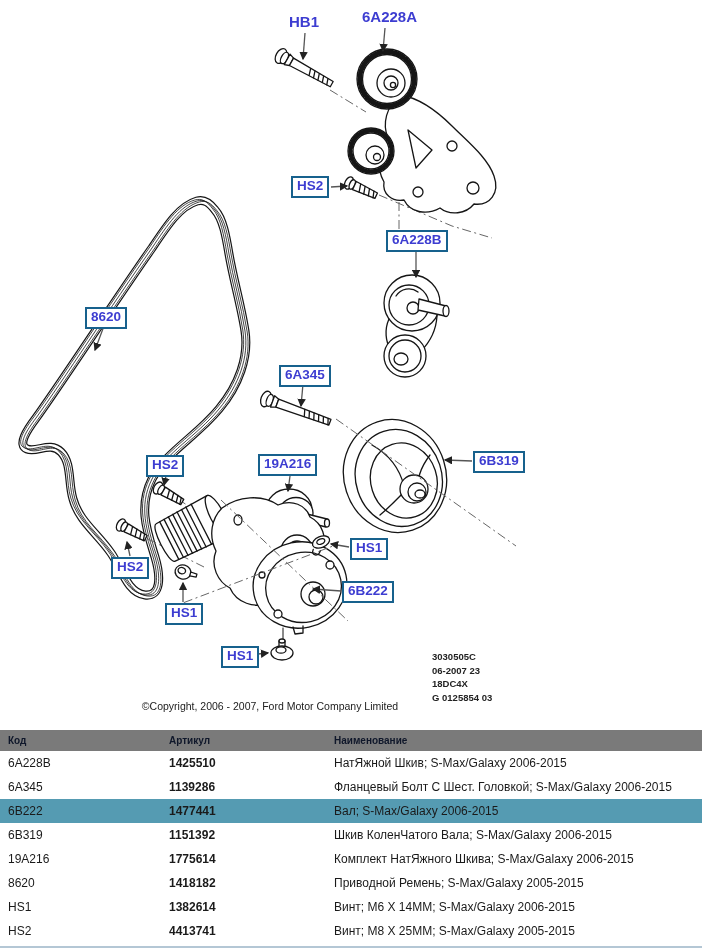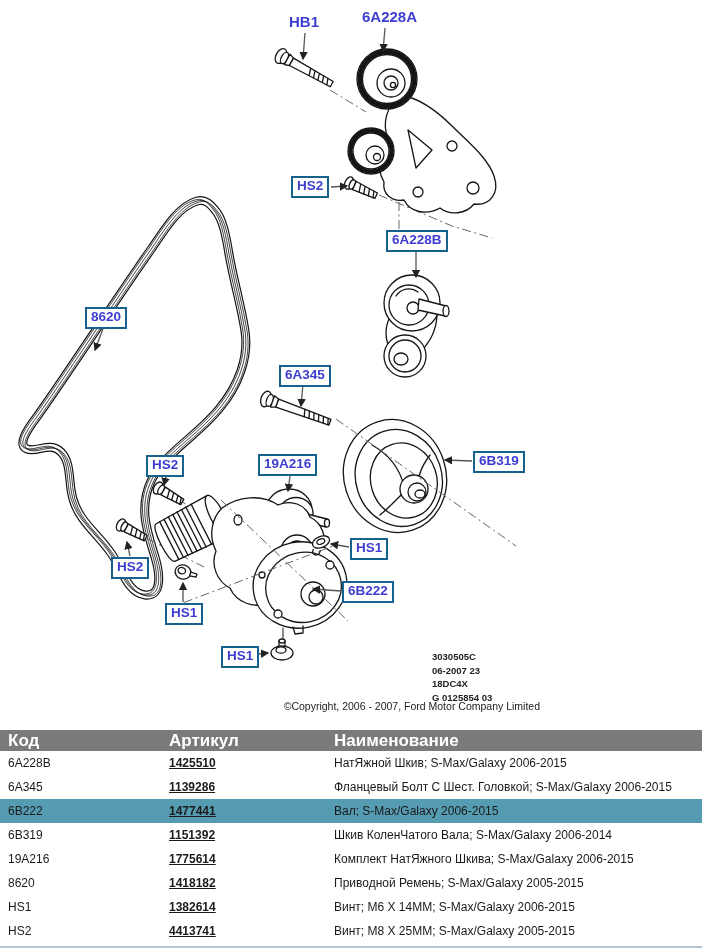--- a/index.html
+++ b/index.html
@@ -9,48 +9,48 @@
   
   .diagram{position:absolute;left:0;top:0;width:702px;height:730px;}
   .diagram svg{position:absolute;left:0;top:0;}
   #labels-layer{position:absolute;left:0;top:0;width:616px;height:730px;pointer-events:none;}
   .plabel{position:absolute;font-weight:bold;font-size:15px;color:var(--lblue,#3d3dd1);
           white-space:nowrap;pointer-events:auto;line-height:1.1;}
   .plabel.boxed{font-size:13.5px;border:2px solid var(--lborder,#17618d);background:#fff;
           padding:1px 4px 2px 4px;}
   .refblock{position:absolute;left:432px;top:650px;width:120px;
           font-size:9.5px;line-height:13.5px;color:#222;font-weight:bold;}
-  .copyright{position:absolute;left:0px;top:700px;width:540px;text-align:right;
+  .copyright{position:absolute;left:0px;top:700px;width:540px;text-align:center;
           font-size:10.5px;color:#222;}
 
   
   .ln{stroke:#151515;stroke-width:1.3;fill:none;stroke-linecap:round;stroke-linejoin:round;}
   .wf{fill:#fff;}
   .nf{fill:none;}
   .thin{stroke:#151515;stroke-width:1;fill:none;}
   .ticks8{fill:none;stroke:#151515;stroke-width:5;stroke-dasharray:1.6 2.4;}
   .ticks6{fill:none;stroke:#151515;stroke-width:4.5;stroke-dasharray:1.5 2.2;}
   .dd{stroke:#666;stroke-width:1;fill:none;stroke-dasharray:9 3.5 2 3.5;}
   .ld{stroke:#555;stroke-width:1.3;fill:none;}
   .s9{stroke:#151515;stroke-width:9;fill:none;stroke-linejoin:round;}
   .s65w{stroke:#fff;stroke-width:6.6;fill:none;stroke-linejoin:round;}
   .s08{stroke:#151515;stroke-width:.8;fill:none;stroke-linejoin:round;}
 
   
   .ptable{position:absolute;left:0;top:730px;width:702px;border-bottom:2px solid var(--footline,#b4c7d5);
           padding-bottom:3px;background:#fff;}
   .thead{display:flex;height:21px;line-height:21px;background:var(--headbg,#7a7a7a);
-          color:#ffffff;font-weight:bold;font-size:17px;}
+          color:#0f172a;font-weight:bold;font-size:10px;}
   .trow{display:flex;height:24px;line-height:24px;font-size:12px;background:#fff;}
   .trow.hl{background:var(--hl,#559bb2);}
   .cell{overflow:hidden;white-space:nowrap;}
   .c1{width:149px;padding-left:8px;box-sizing:border-box;}
   .c2{width:165px;margin-left:20px;}
   .c3{flex:1;}
-  .b{font-weight:bold;text-decoration:underline;}
+  .b{font-weight:bold;}
 </style>
 </head>
 <body>
 
 <div class="stage">
 
   <div class="diagram">
     <svg width="702" height="730" viewBox="0 0 702 730">
       <defs>
         <marker id="arr" viewBox="0 0 10 10" refX="8.5" refY="5" markerWidth="6.5" markerHeight="6.5" orient="auto">
@@ -307,21 +307,21 @@
           <div class="cell c3">Фланцевый Болт С Шест. Головкой; S-Max/Galaxy 2006-2015</div>
         </div>
         <div class="trow hl">
           <div class="cell c1">6B222</div>
           <div class="cell c2 b">1477441</div>
           <div class="cell c3">Вал; S-Max/Galaxy 2006-2015</div>
         </div>
         <div class="trow">
           <div class="cell c1">6B319</div>
           <div class="cell c2 b">1151392</div>
-          <div class="cell c3">Шкив КоленЧатого Вала; S-Max/Galaxy 2006-2014</div>
+          <div class="cell c3">Шкив КоленЧатого Вала; S-Max/Galaxy 2006-2015</div>
         </div>
         <div class="trow">
           <div class="cell c1">19A216</div>
           <div class="cell c2 b">1775614</div>
           <div class="cell c3">Комплект НатЯжного Шкива; S-Max/Galaxy 2006-2015</div>
         </div>
         <div class="trow">
           <div class="cell c1">8620</div>
           <div class="cell c2 b">1418182</div>
           <div class="cell c3">Приводной Ремень; S-Max/Galaxy 2005-2015</div>

